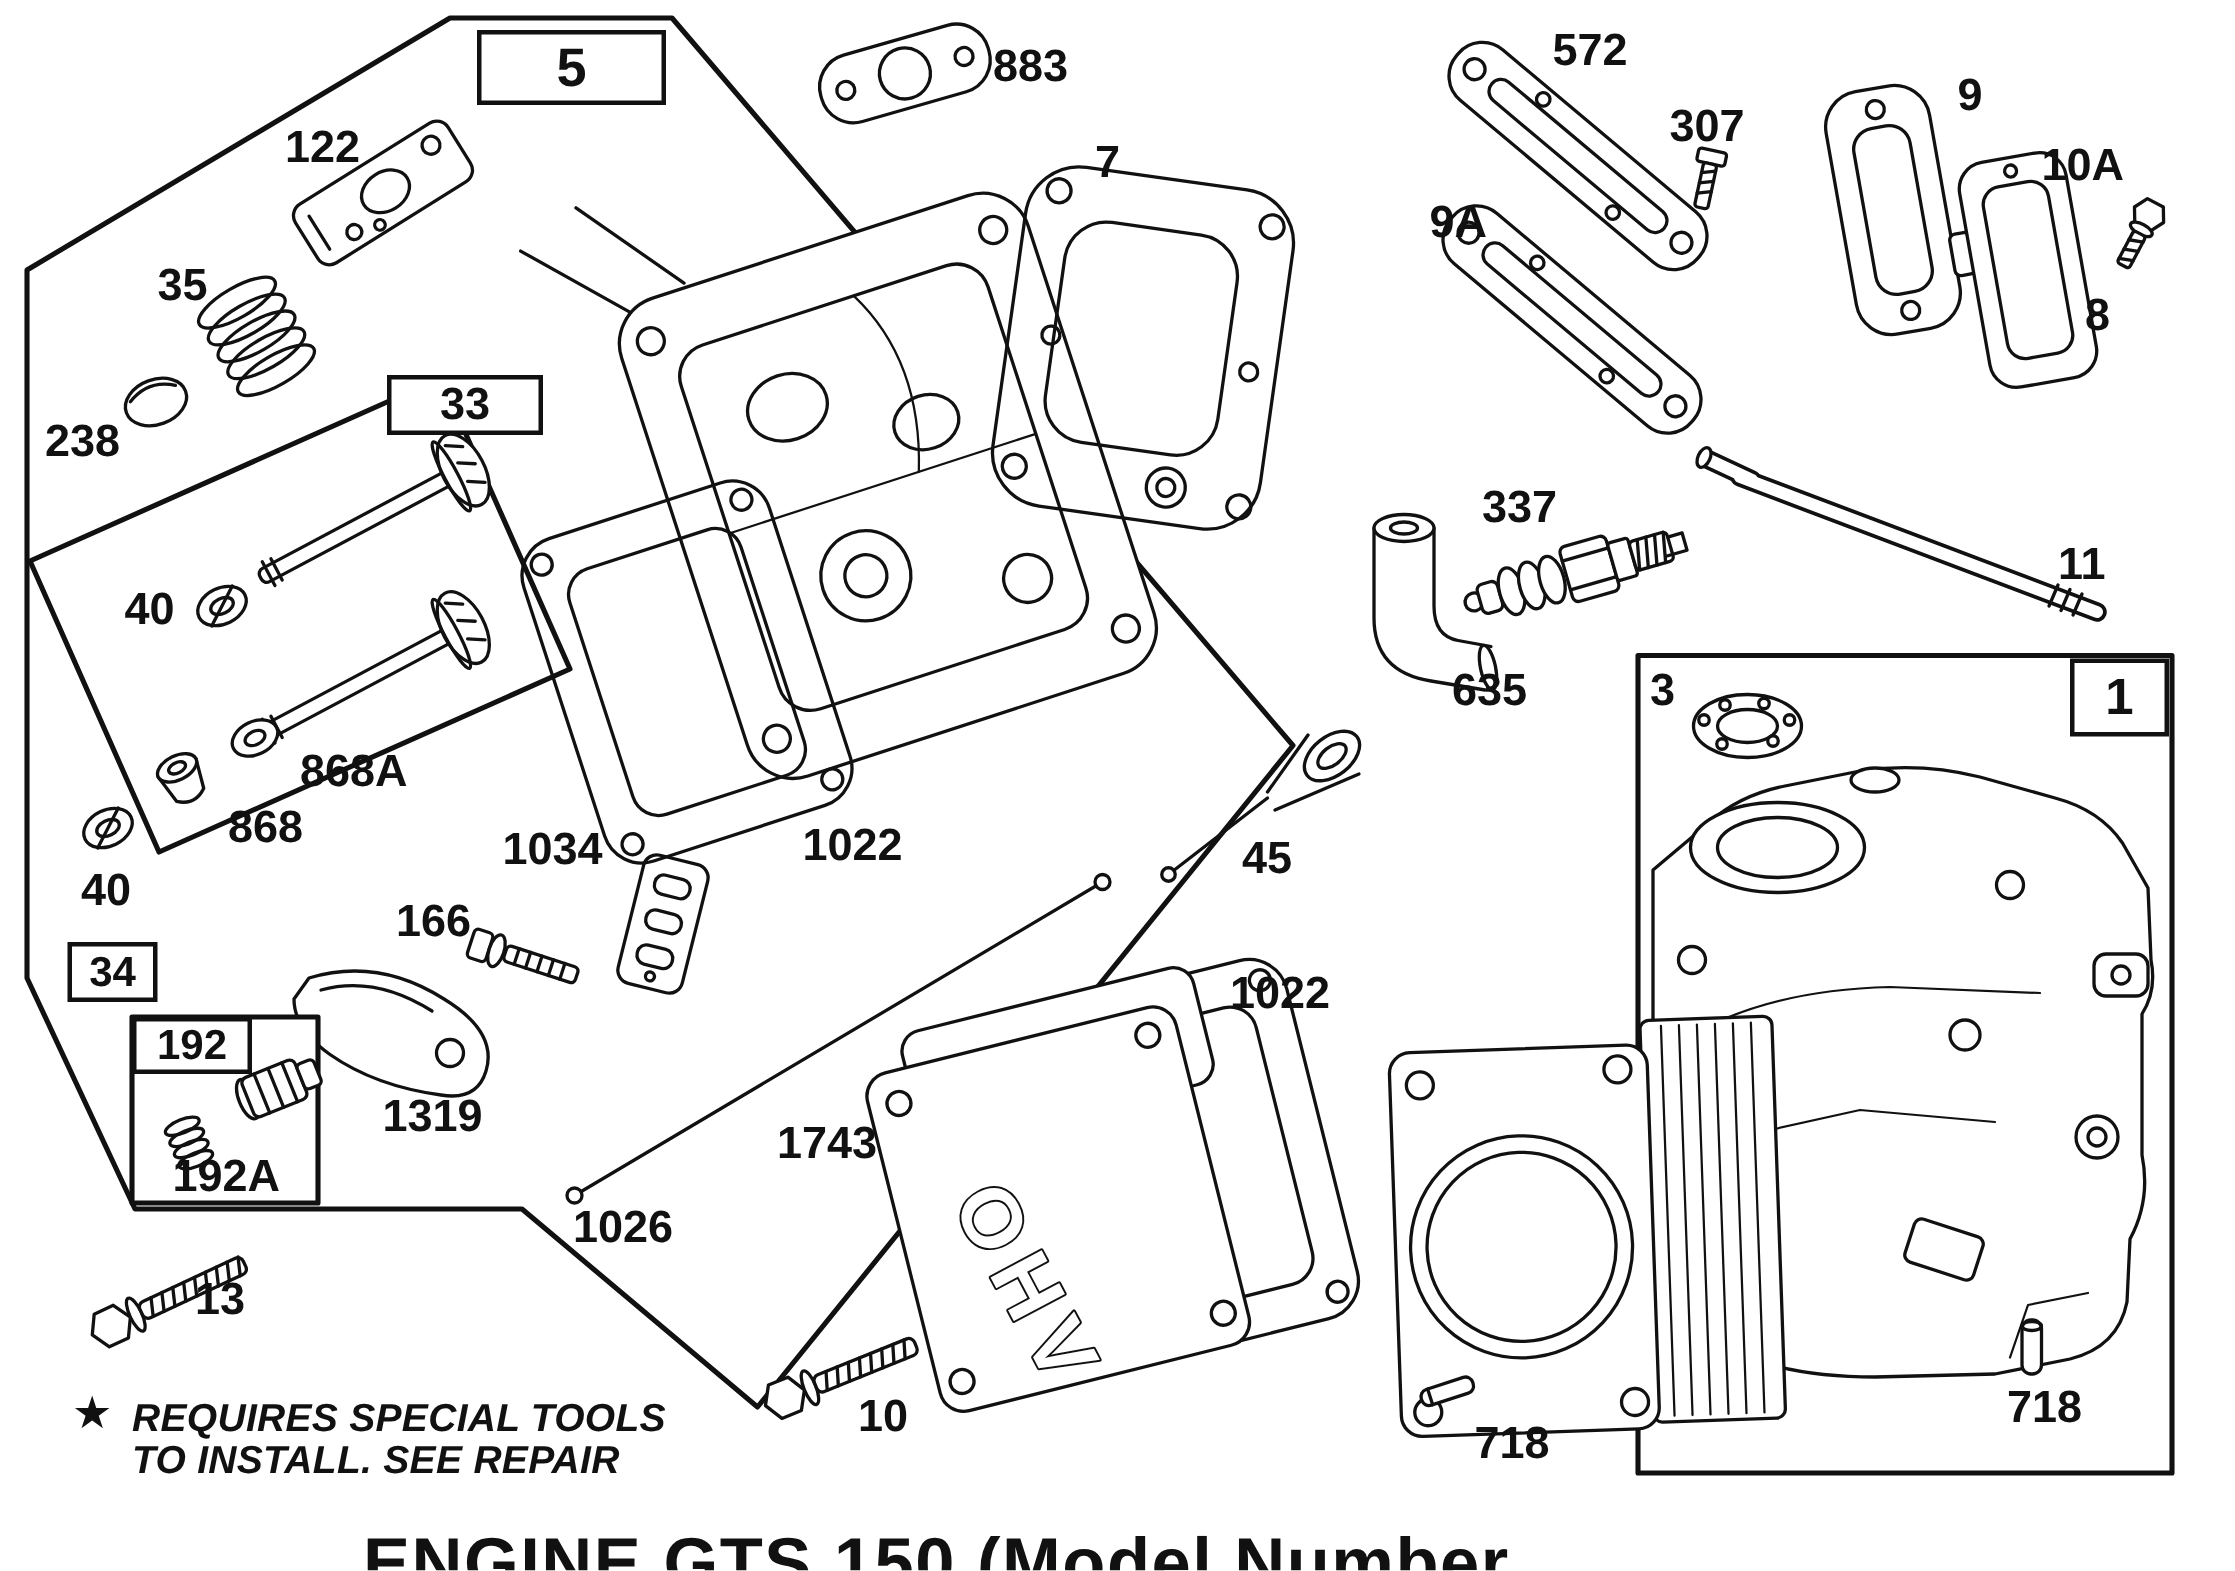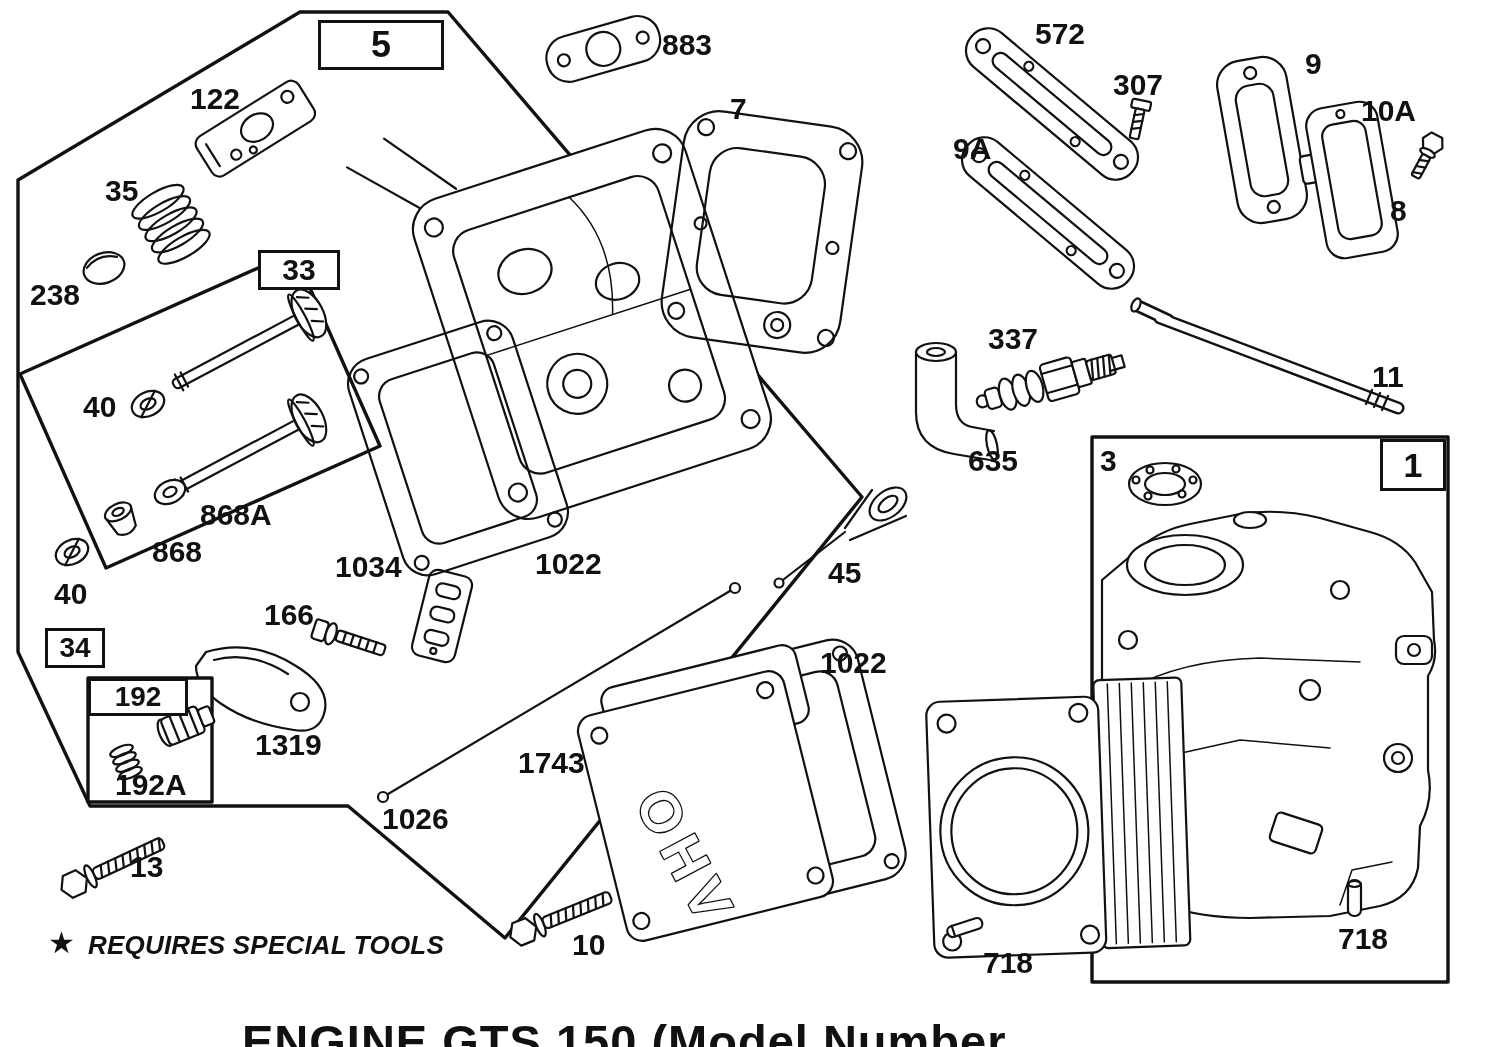--- a/index.html
+++ b/index.html
@@ -385,23 +385,23 @@
       <rect class="w" x="947" y="922" width="36" height="11" rx="5"></rect>
       <line x1="953" y1="922" x2="953" y2="933"></line>
     </g>
     <g>
       <rect class="w" x="1348" y="880" width="13" height="36" rx="6"></rect>
       <ellipse cx="1354.5" cy="884" rx="6.5" ry="3"></ellipse>
     </g>
   </svg>
 
   <div class="gbox" style="left:318px;top:20px;width:126px;height:50px;font-size:36px">5</div>
-  <div class="gbox" style="left:258px;top:250px;width:82px;height:40px;font-size:30px">33</div>
+  <div class="gbox" style="left:258px;top:250px;width:104px;height:40px;font-size:30px">33</div>
   <div class="gbox" style="left:45px;top:628px;width:60px;height:40px;font-size:28px">34</div>
-  <div class="gbox" style="left:88px;top:678px;width:100px;height:38px;font-size:28px">192</div>
+  <div class="gbox" style="left:88px;top:678px;width:80px;height:38px;font-size:28px">192</div>
   <div class="gbox" style="left:1380px;top:439px;width:66px;height:52px;font-size:34px">1</div>
 
   <div class="lbl" style="left:190px;top:84px">122</div>
   <div class="lbl" style="left:105px;top:176px">35</div>
   <div class="lbl" style="left:30px;top:280px">238</div>
   <div class="lbl" style="left:83px;top:392px">40</div>
   <div class="lbl" style="left:200px;top:500px">868A</div>
   <div class="lbl" style="left:152px;top:537px">868</div>
   <div class="lbl" style="left:54px;top:579px">40</div>
   <div class="lbl" style="left:115px;top:770px">192A</div>
@@ -425,15 +425,16 @@
   <div class="lbl" style="left:988px;top:324px">337</div>
   <div class="lbl" style="left:968px;top:446px">635</div>
   <div class="lbl" style="left:1372px;top:362px">11</div>
   <div class="lbl" style="left:1100px;top:446px">3</div>
   <div class="lbl" style="left:820px;top:648px">1022</div>
   <div class="lbl" style="left:983px;top:948px">718</div>
   <div class="lbl" style="left:1338px;top:924px">718</div>
 
   <div class="star" style="left:48px;top:928px">★</div>
   <div class="fn" style="left:88px;top:932px">REQUIRES SPECIAL TOOLS</div>
+  <div class="fn" style="left:88px;top:960px">TO INSTALL.  SEE REPAIR</div>
 
   <div class="title" style="left:242px;top:1014px">ENGINE GTS 150 (Model Number</div>
 </div>
 
 </body></html>

